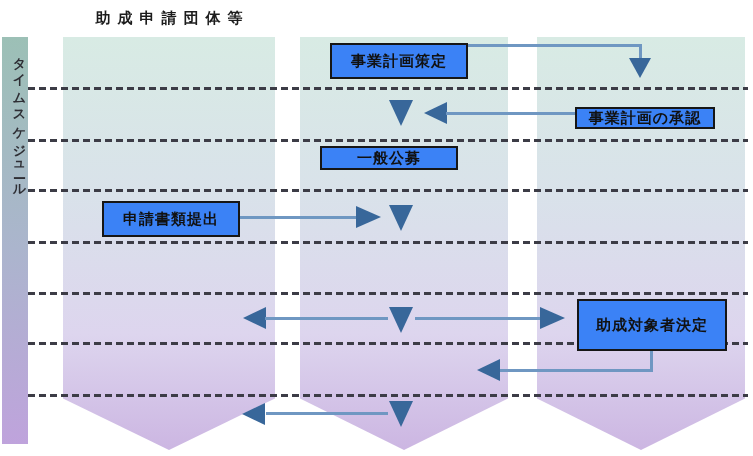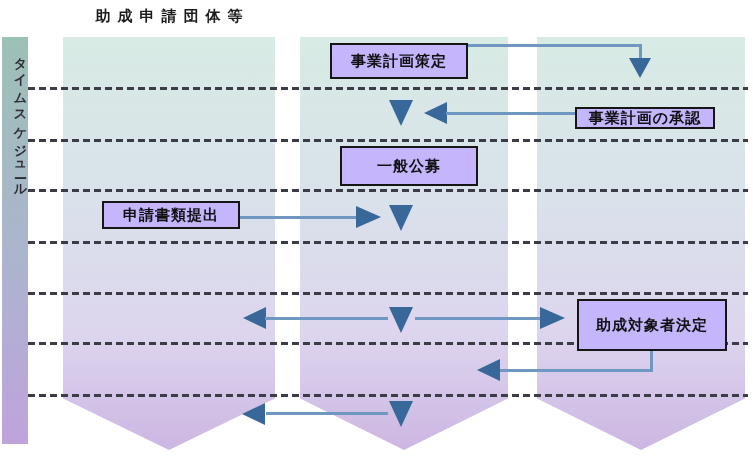--- a/index.html
+++ b/index.html
@@ -1,20 +1,20 @@
 <!DOCTYPE html>
 <html><head>
 <meta charset="utf-8">
 <style>
   html,body{margin:0;padding:0;background:#ffffff;}
   .canvas{
     position:relative;
     width:753px;height:456px;
     background:#ffffff;
-    font-family:Liberation Mono, monospace;
+    font-family:Liberation Serif, serif;
     overflow:hidden;
   }
   
   .col-header{
     position:absolute;top:6px;height:24px;line-height:24px;
     text-align:center;font-size:15px;font-weight:bold;color:#1c1c1c;
     white-space:nowrap;
   }
   .hdr1{left:63px;width:212px;letter-spacing:7px;text-indent:7px;}
   .hdr2{left:295px;width:218px;letter-spacing:2px;text-indent:2px;}
@@ -39,21 +39,21 @@
   .band1{left:63px;width:212px;}
   .band2{left:300px;width:208px;}
   .band3{left:537px;width:208px;}
   
   .dash{
     position:absolute;left:28px;width:720px;height:3px;
     background:repeating-linear-gradient(90deg,#3c3c46 0 7px,transparent 7px 11px);
   }
   
   .fbox{
-    position:absolute;background:#c4b5fd;border:2px solid #161616;
+    position:absolute;background:#3b82f6;border:2px solid #161616;
     display:flex;align-items:center;justify-content:center;
     font-size:15px;font-weight:bold;color:#111111;letter-spacing:1px;
     white-space:nowrap;box-sizing:border-box;
   }
   
   .hline{position:absolute;height:3px;background:#6f97c2;}
   .vline{position:absolute;width:3px;background:#6f97c2;}
   
   .tri{position:absolute;width:0;height:0;}
   .tri-down-big{border-left:12px solid transparent;border-right:12px solid transparent;border-top:26px solid #38679a;}
@@ -105,17 +105,17 @@
   <div class="vline" style="left:650px;top:337px;height:35px;"></div>
   <div class="hline" style="left:500px;top:369px;width:153px;"></div>
   <div class="tri tri-left" style="left:477px;top:359px;"></div>
 
   <div class="tri tri-down-big" style="left:389px;top:401px;"></div>
   <div class="hline" style="left:266px;top:412px;width:122px;"></div>
   <div class="tri tri-left" style="left:242px;top:403px;"></div>
 
   <div class="fbox" style="left:330px;top:43px;width:138px;height:36px;">事業計画策定</div>
   <div class="fbox" style="left:575px;top:107px;width:140px;height:22px;">事業計画の承認</div>
-  <div class="fbox" style="left:340px;top:146px;width:138px;height:40px;">一般公募</div>
-  <div class="fbox" style="left:102px;top:201px;width:138px;height:28px;">申請書類提出</div>
+  <div class="fbox" style="left:320px;top:146px;width:138px;height:24px;">一般公募</div>
+  <div class="fbox" style="left:102px;top:201px;width:138px;height:36px;">申請書類提出</div>
   <div class="fbox" style="left:577px;top:299px;width:150px;height:52px;">助成対象者決定</div>
 
 </div>
 
 </body></html>

